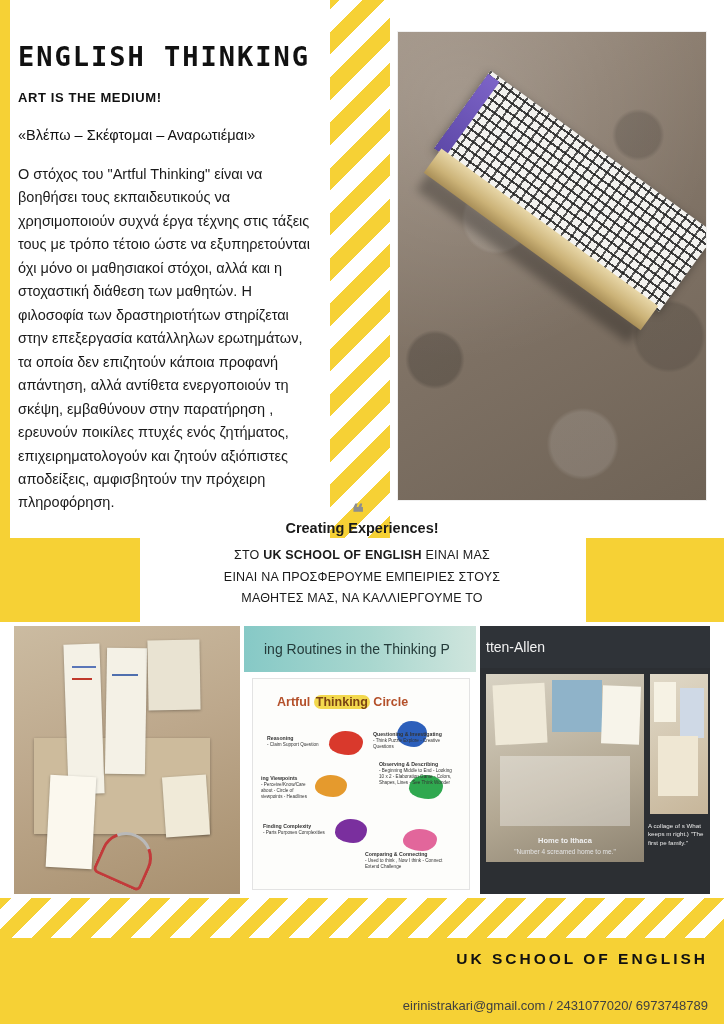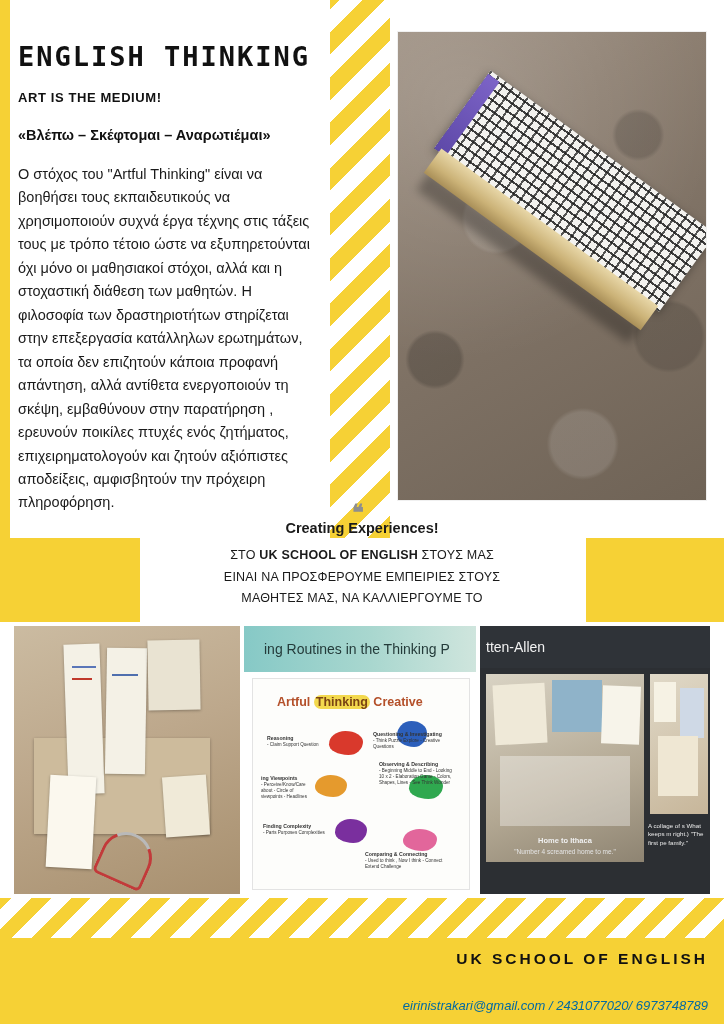--- a/index.html
+++ b/index.html
@@ -88,21 +88,21 @@
   }
   .subtitle {
     font-size: 13px;
     font-weight: bold;
     letter-spacing: 0.6px;
     color: #111111;
     margin: 16px 0 22px 0;
   }
   .greek-quote {
     font-size: 14.5px;
-    font-weight: bold;
+    font-weight: normal;
     color: #111111;
     margin: 16px 0 20px 0;
   }
   .body-text {
     font-size: 14.5px;
     line-height: 1.62;
     color: #1a1a1a;
     margin: 0;
     text-align: left;
   }
@@ -356,21 +356,21 @@
     font-size: 15.5px; font-weight: bold; letter-spacing: 3px; color: #111;
   }
   .footer .f2 {
     position: absolute;
     right: 16px; top: 36px;
     font-size: 14.5px; font-weight: bold; letter-spacing: 2.6px; color: #111;
   }
   .footer .f3 {
     position: absolute;
     right: 16px; top: 60px;
-    font-size: 13px; color: #0369a1; font-style: italic;
+    font-size: 13px; color: #404040;
   }
 </style>
 </head>
 <body>
 
 <div class="page">
 
   <div class="top-yellow-left"></div>
   <div class="stripe-band"></div>
   <div class="mid-yellow-bar-left"></div>
@@ -390,21 +390,21 @@
       <div class="shadow"></div>
       <div class="cover"></div>
       <div class="spine"></div>
       <div class="pages"></div>
     </div>
   </div>
 
   <div class="quote-mark">❝</div>
   <div class="creating-exp">Creating Experiences!</div>
   <div class="slogan-block">
-    <span>ΣΤΟ </span><b>UK SCHOOL OF ENGLISH</b><span> ΣΤΟΥΣ ΜΑΣ</span><br>
+    <span>ΣΤΟ </span><b>UK SCHOOL OF ENGLISH</b><span> ΕΙΝΑΙ ΜΑΣ</span><br>
     <span>ΕΙΝΑΙ ΝΑ ΠΡΟΣΦΕΡΟΥΜΕ ΕΜΠΕΙΡΙΕΣ ΣΤΟΥΣ</span><br>
     <span>ΜΑΘΗΤΕΣ ΜΑΣ, ΝΑ ΚΑΛΛΙΕΡΓΟΥΜΕ ΤΟ</span><br>
   </div>
 
   <div class="gallery">
 
     <div class="g-item g1">
       <div class="paper p4"></div>
       <div class="paper p1"></div>
       <div class="paper p2"></div>
@@ -413,21 +413,21 @@
       <div class="paper p6"></div>
       <div class="ink"></div>
       <div class="ink2"></div>
       <div class="ink3"></div>
       <div class="scissors"></div>
     </div>
 
     <div class="g-item g2">
       <div class="banner">ing Routines in the Thinking P</div>
       <div class="card">
-        <div class="palette-title"><span>Artful </span><span class="hl">Thinking</span><span> Creative</span></div>
+        <div class="palette-title"><span>Artful </span><span class="hl">Thinking</span><span> Circle</span></div>
 
         <div class="blob b-red"></div>
         <div class="blob b-blue"></div>
         <div class="blob b-orange"></div>
         <div class="blob b-green"></div>
         <div class="blob b-purple"></div>
         <div class="blob b-pink"></div>
 
         <div class="lbl l-reason">
           <div class="h">Reasoning</div>

